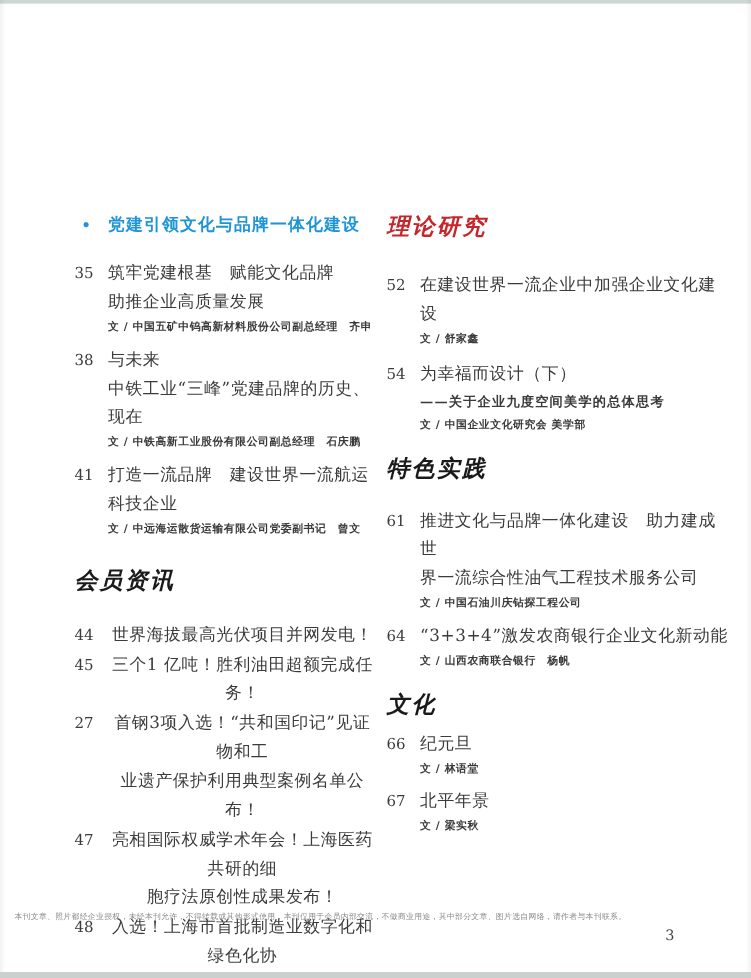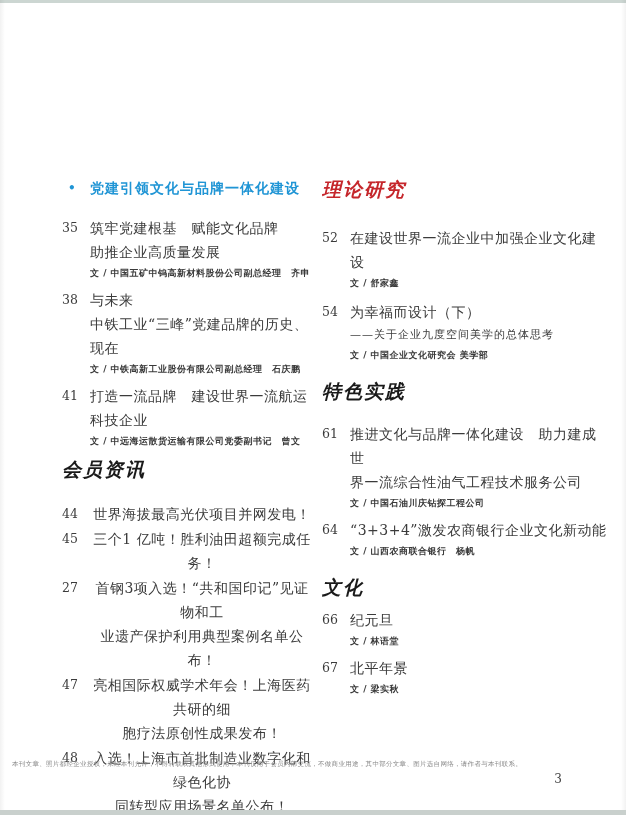--- a/index.html
+++ b/index.html
@@ -41,24 +41,24 @@
   }
   .sec-header.red{color:#c5262b;}
 
   
   .item{position:relative;padding-left:28px;margin-bottom:8px;}
   .num{
     position:absolute;left:0;top:0;
     font-size:12.5px;line-height:24px;color:#3b3b3b;
   }
   .t{display:block;font-size:14px;line-height:24px;letter-spacing:0.5px;color:#3b3b3b;}
-  .sub{display:block;font-size:11px;line-height:22px;font-weight:400;color:#3b3b3b;letter-spacing:1px;}
+  .sub{display:block;font-size:11px;line-height:22px;font-weight:700;color:#3b3b3b;letter-spacing:1px;}
   .by{display:block;font-size:9px;line-height:13px;margin-top:3px;font-weight:600;color:#3a3a3a;letter-spacing:0.5px;}
 
-  .mb-lg{margin-bottom:10px;}
+  .mb-lg{margin-bottom:25px;}
   .mb-xl{margin-bottom:18px;}
   .list .item{margin-bottom:1px;text-align:center;}
 
   .footer{
     position:absolute;left:0;top:760px;width:534px;
     text-align:center;font-size:6.5px;line-height:9px;
     color:#8a8a8a;letter-spacing:0.3px;
   }
   .pageno{
     position:absolute;top:772px;right:64px;

